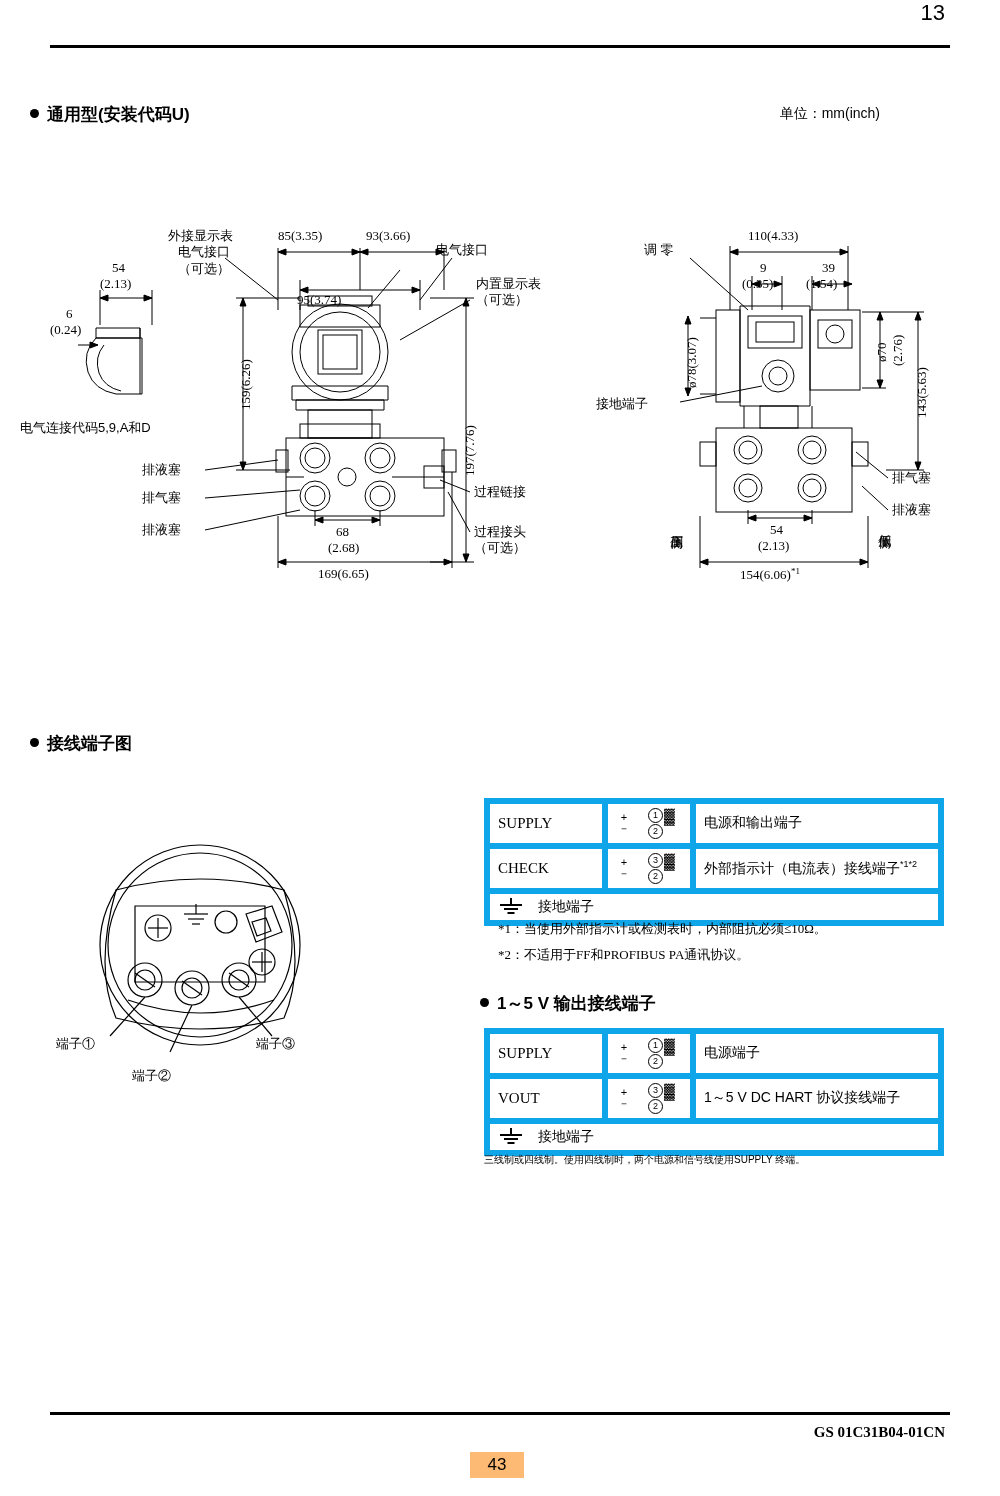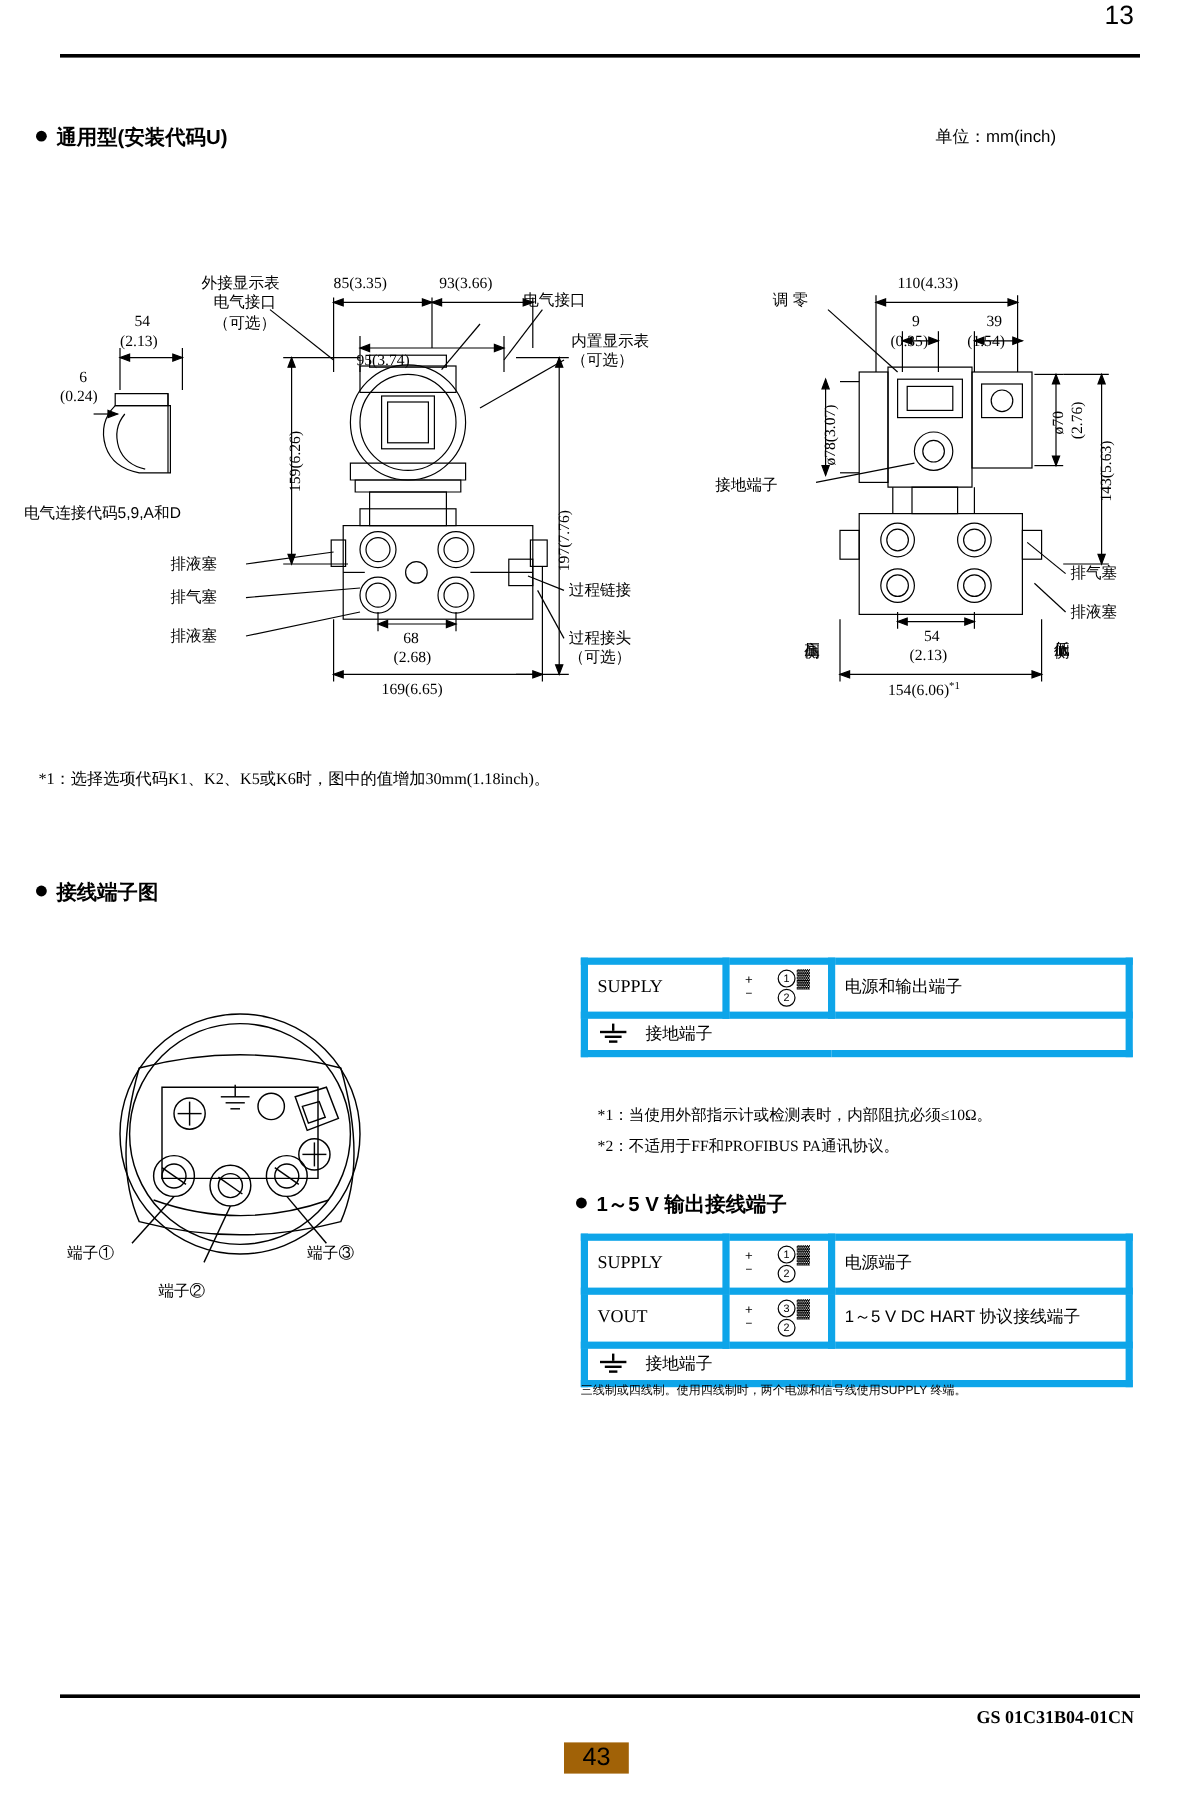--- a/index.html
+++ b/index.html
@@ -52,22 +52,22 @@
     font-size: 15px;
     font-weight: bold;
     font-family: "Liberation Serif", serif;
   }
   .page-number-bottom {
     position: absolute;
     left: 470px;
     top: 1452px;
     width: 54px;
     height: 26px;
-    background: #a16207;
-    font-size: 21px;
+    background: #fdba74;
+    font-size: 17px;
     text-align: center;
     line-height: 26px;
   }
   
   .bullet-heading {
     position: absolute;
     font-size: 17px;
     font-weight: bold;
   }
   .bullet-heading .dot {
@@ -432,21 +432,20 @@
     <div class="lbl" style="left:596px; top:216px;">接地端子</div>
     <div class="lbl" style="left:892px; top:290px;">排气塞</div>
     <div class="lbl" style="left:892px; top:322px;">排液塞</div>
     <div class="lbl serif" style="left:770px; top:342px;">54</div>
     <div class="lbl serif" style="left:758px; top:358px;">(2.13)</div>
     <div class="lbl serif" style="left:740px; top:386px;"><span>154(6.06)</span><span class="supnum">*1</span></div>
     <div class="lbl vert" style="left:668px; top:344px; font-size:13px;">高压侧</div>
     <div class="lbl vert" style="left:876px; top:344px; font-size:13px;">低压侧</div>
   </div>
 
-  <div class="small-note" style="left:32px; top:640px;">*1：选择选项代码K1、K2、K5或K6时，图中的值增加30mm(1.18inch)。</div>
 
   <div class="bullet-heading" style="left:30px; top:732px;">
     <span class="dot"></span><span>接线端子图</span>
   </div>
 
   <div style="position:absolute; left:40px; top:840px; width:380px; height:250px;">
     <svg width="380" height="250" viewBox="0 0 380 250">
       <g stroke="#000" fill="none" stroke-width="1.2">
         <circle cx="160" cy="105" r="100"></circle>
         <circle cx="160" cy="105" r="92"></circle>
@@ -506,20 +505,34 @@
               <span>－</span>
             </div>
       </td>
       <td class="tt-circles">
         <div><span class="circ">1</span><span class="bracket">▓</span></div>
         <div><span class="circ">2</span></div>
       </td>
       <td class="tt-desc">电源和输出端子</td>
     </tr>
     <tr>
+      <td class="tt-name">CHECK</td>
+      <td class="tt-pm">
+        <div class="pmcell">
+              <span>+</span>
+              <span>－</span>
+            </div>
+      </td>
+      <td class="tt-circles">
+        <div><span class="circ">3</span><span class="bracket">▓</span></div>
+        <div><span class="circ">2</span></div>
+      </td>
+      <td class="tt-desc"><span>外部指示计（电流表）接线端子</span><span class="supnum">*1*2</span></td>
+    </tr>
+    <tr>
       <td class="tt-gnd" colspan="4">
         <span class="gnd-sym"><i></i><i></i><i></i><i></i></span>
         <span style="margin-left:10px;">接地端子</span>
       </td>
     </tr>
   </tbody>
     </table>
 
   <div class="small-note" style="left:498px; top:920px; font-size:13px;">*1：当使用外部指示计或检测表时，内部阻抗必须≤10Ω。</div>
   <div class="small-note" style="left:498px; top:946px; font-size:13px;">*2：不适用于FF和PROFIBUS PA通讯协议。</div>

